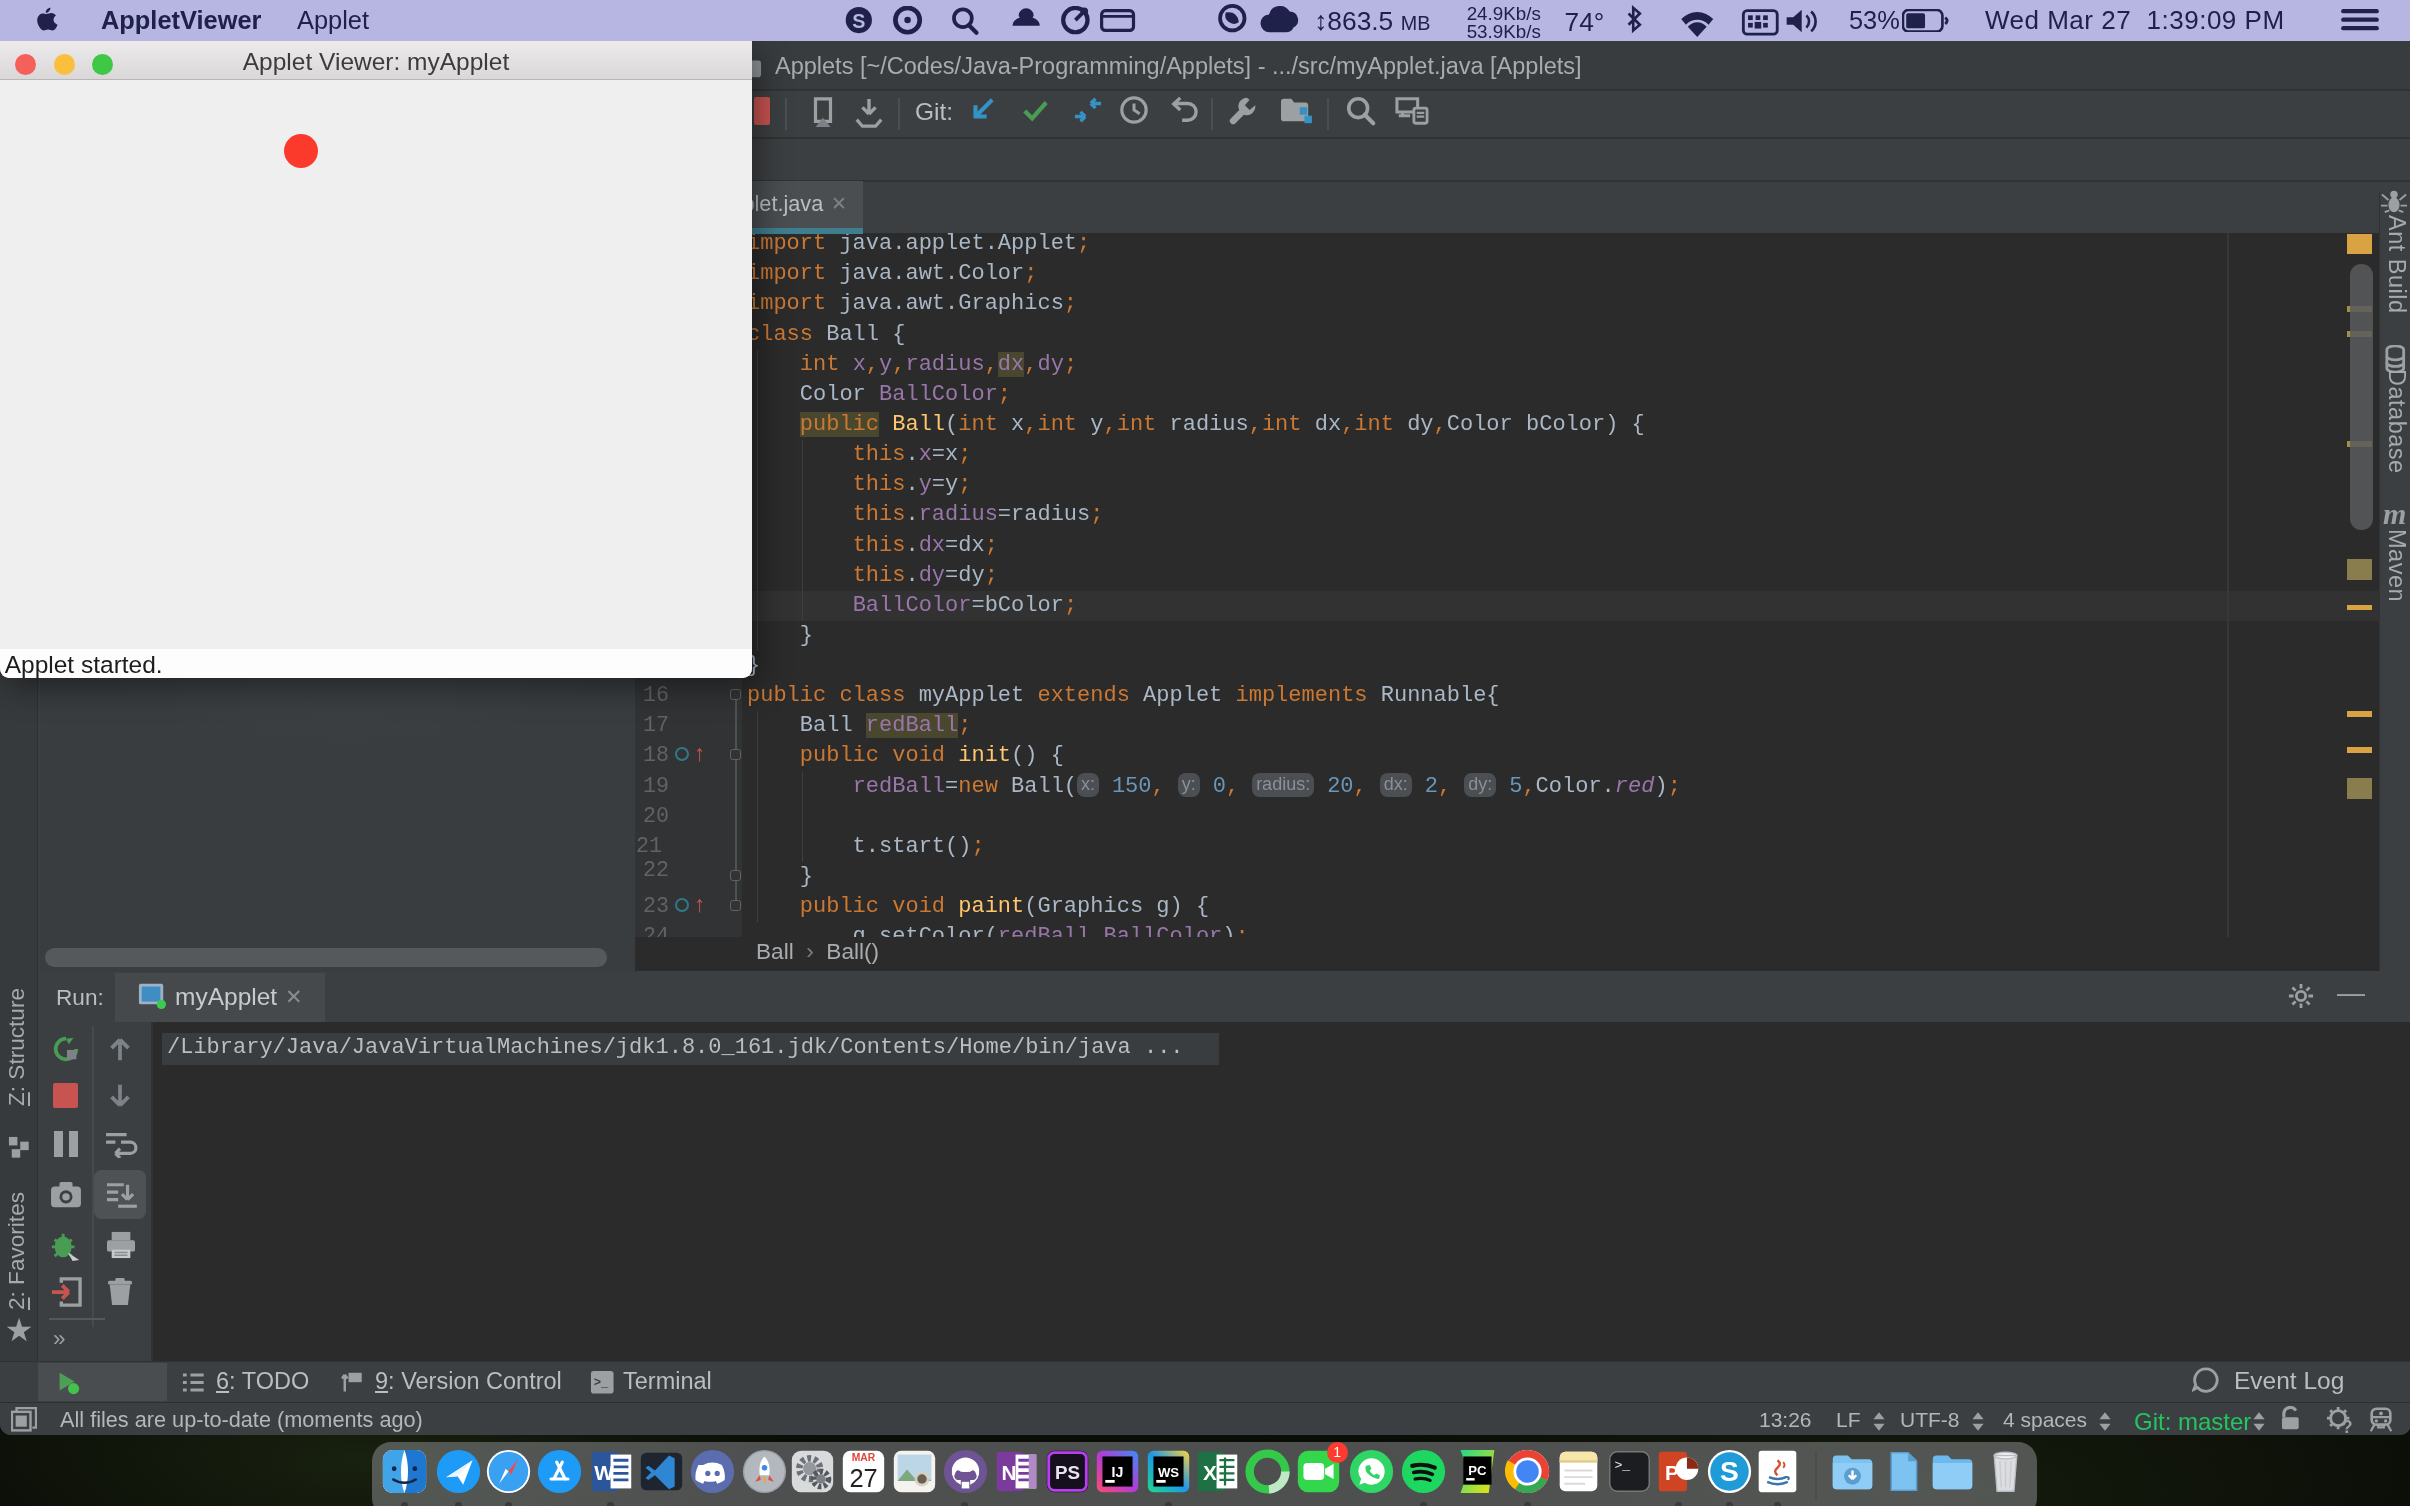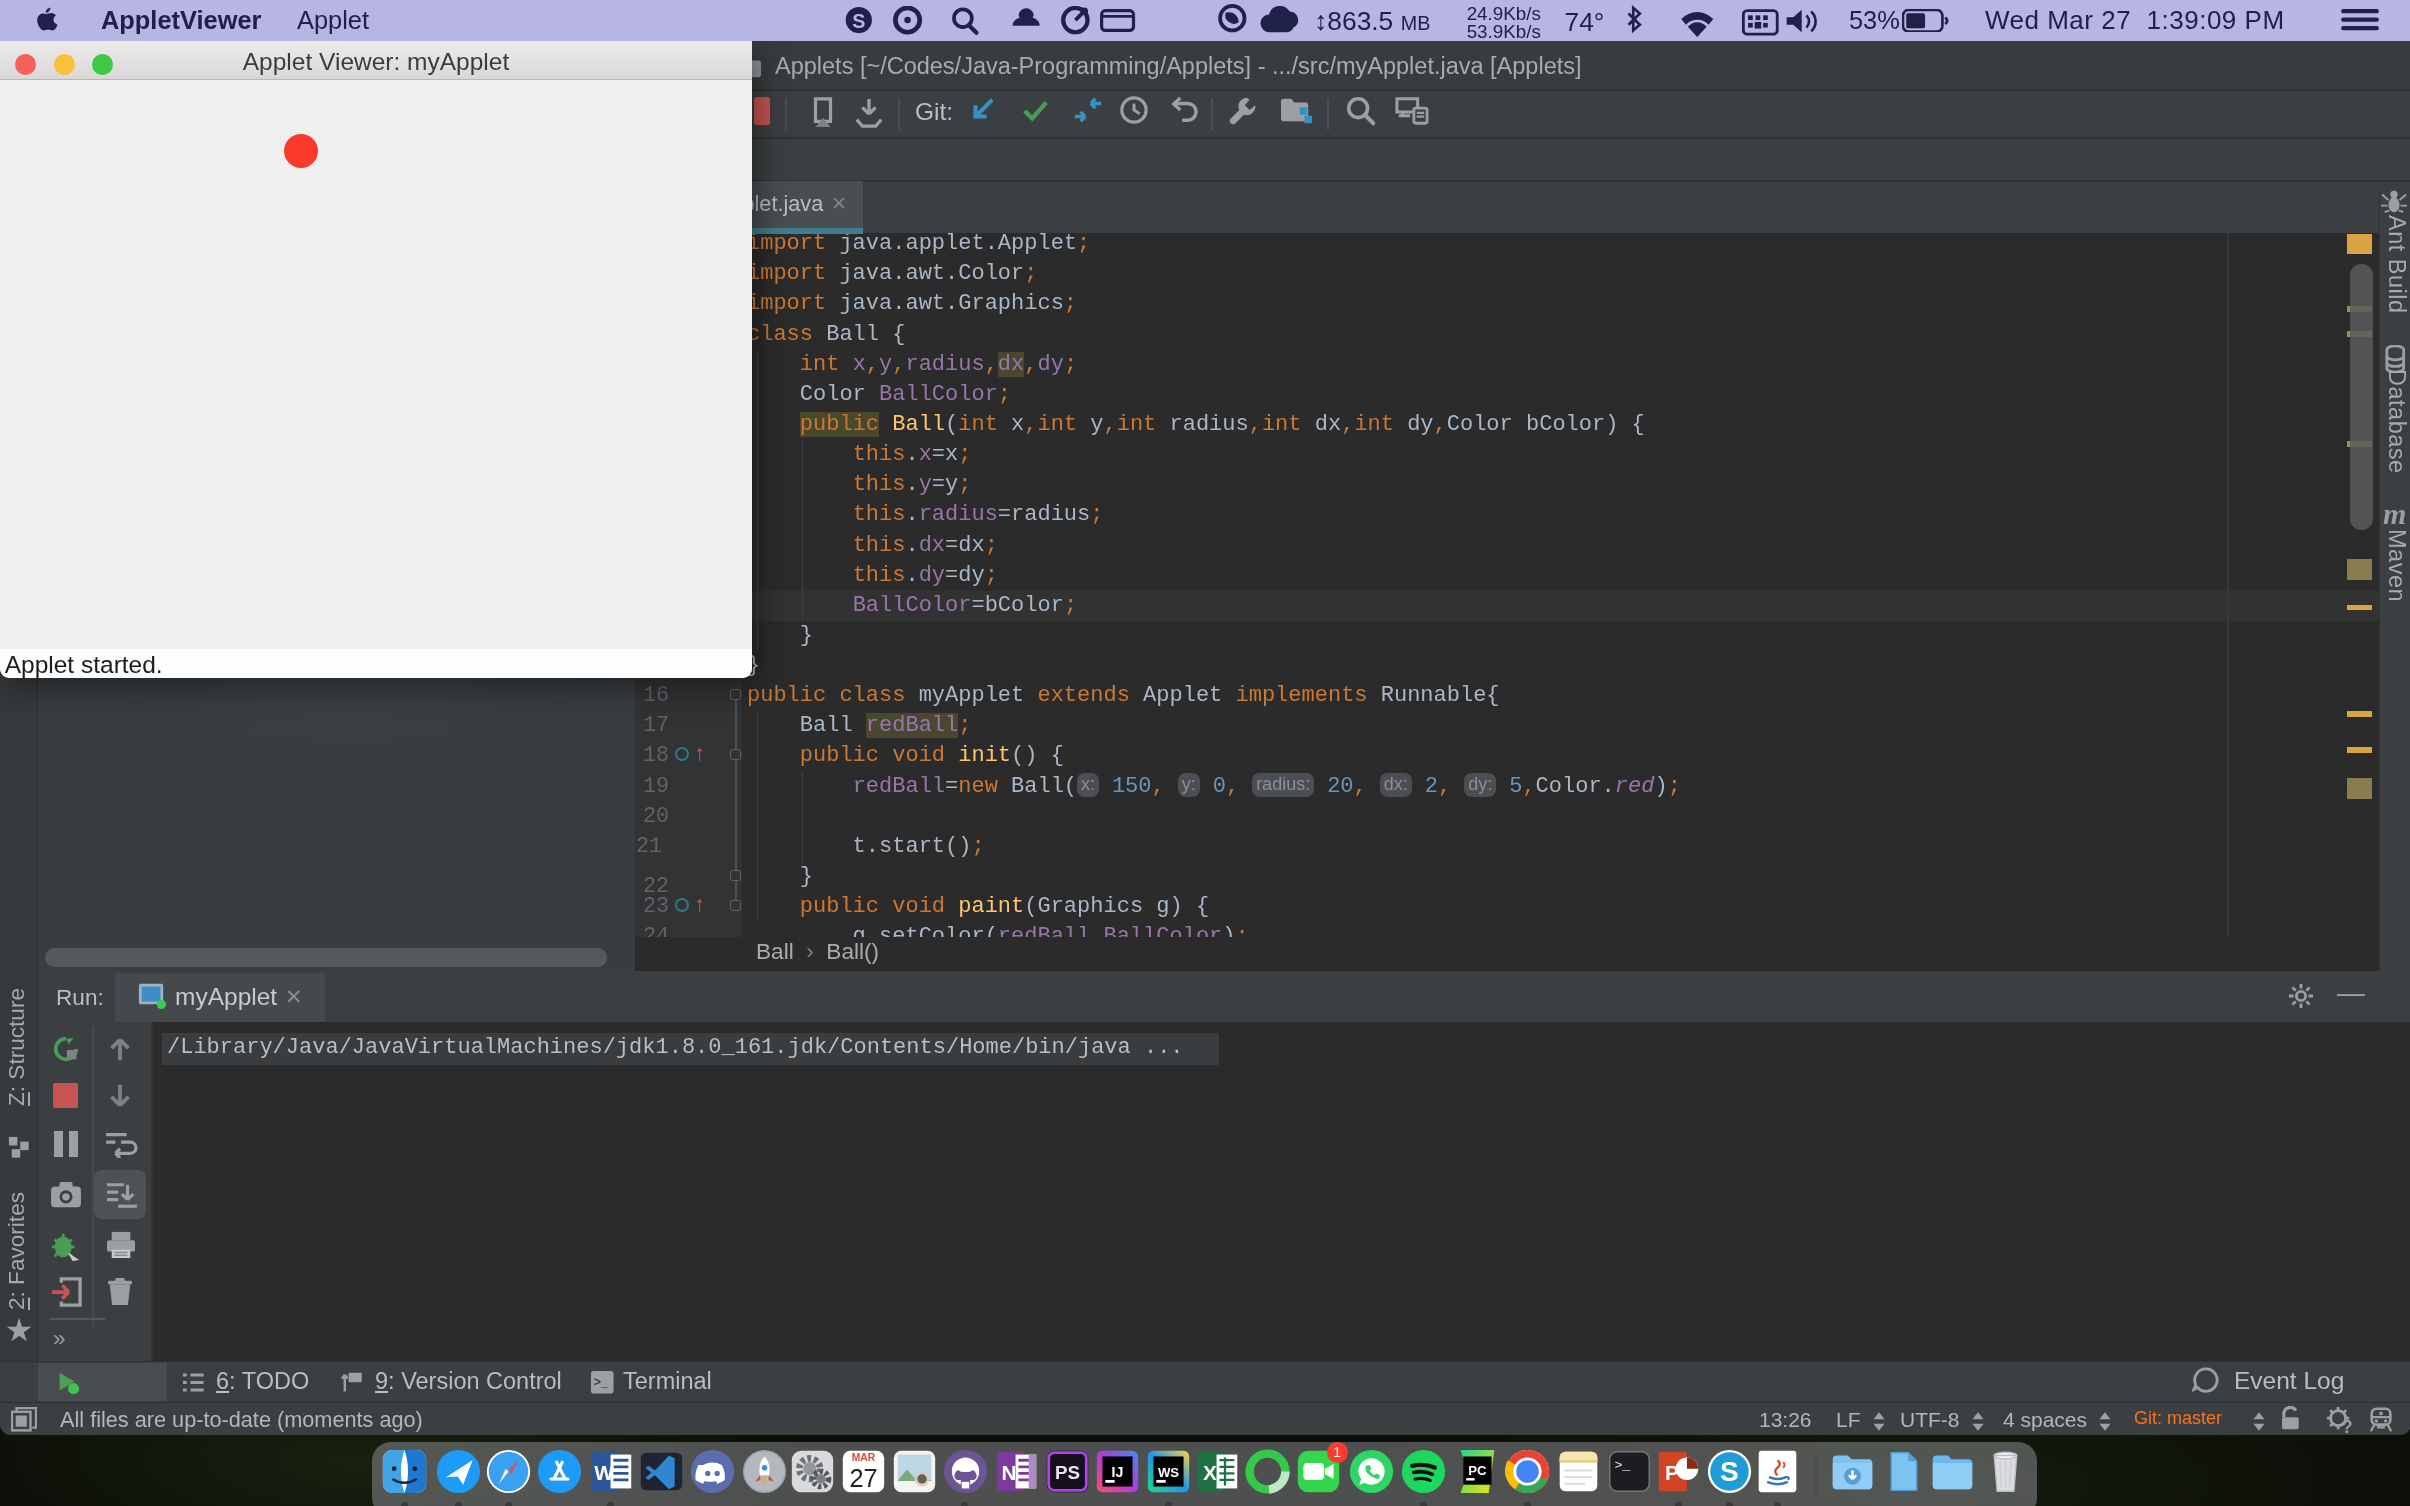--- a/index.html
+++ b/index.html
@@ -101,21 +101,21 @@
         <div style="position:absolute;left:173px;top:207px;width:1.4px;height:181px;background:#3d3f41;"></div>
         <div style="position:absolute;left:128px;top:478px;width:1.4px;height:211px;background:#3d3f41;"></div>
         <div style="position:absolute;left:173px;top:539px;width:1.4px;height:90px;background:#3d3f41;"></div>
         <div style="position:absolute;left:1598px;top:0;width:1.9px;height:704px;background:#35383a;"></div>
     <div class="gn" style="top:448px;">16</div>
         <div class="gn" style="top:478px;">17</div>
         <div class="gn" style="top:508px;">18</div>
         <div class="gn" style="top:539px;">19</div>
         <div class="gn" style="top:569px;">20</div>
         <div class="gn" style="top:599px;text-align:center;">21</div>
-        <div class="gn" style="top:639px;">22</div>
+        <div class="gn" style="top:623px;">22</div>
         <div class="gn" style="top:659px;">23</div>
         <div class="gn" style="top:689px;">24</div>
     <div style="position:absolute;left:46px;top:514px;width:14px;height:14px;border:2.8px solid #2e7a88;border-radius:50%;"></div>
         <div style="position:absolute;left:65px;top:508px;color:#c75450;font:bold 22.6px 'Liberation Sans';">↑</div>
         <div style="position:absolute;left:46px;top:665px;width:14px;height:14px;border:2.8px solid #2e7a88;border-radius:50%;"></div>
         <div style="position:absolute;left:65px;top:659px;color:#c75450;font:bold 22.6px 'Liberation Sans';">↑</div>
         <div style="position:absolute;left:101px;top:456px;width:11.3px;height:11.3px;border:1.9px solid #606366;border-radius:2.8px;background:#313335;z-index:3;"></div>
         <div style="position:absolute;left:101px;top:516px;width:11.3px;height:11.3px;border:1.9px solid #606366;border-radius:2.8px;background:#313335;z-index:3;"></div>
         <div style="position:absolute;left:101px;top:637px;width:11.3px;height:11.3px;border:1.9px solid #606366;border-radius:2.8px;background:#313335;z-index:3;"></div>
         <div style="position:absolute;left:101px;top:667px;width:11.3px;height:11.3px;border:1.9px solid #606366;border-radius:2.8px;background:#313335;z-index:3;"></div>
@@ -303,21 +303,21 @@
         <path d="M7.5 1 L13.5 8.5 H1.5z M7.5 21 L1.5 13.5 h12z" fill="#9da0a3"></path>
       </svg>
 <div style="position:absolute;left:1900px;top:1408px;font-size:21px;color:#b4b6b8;">UTF-8</div>
 <svg style="position:absolute;left:1971px;top:1411px;" width="14" height="21" viewBox="0 0 15 22">
         <path d="M7.5 1 L13.5 8.5 H1.5z M7.5 21 L1.5 13.5 h12z" fill="#9da0a3"></path>
       </svg>
 <div style="position:absolute;left:2003px;top:1408px;font-size:21px;color:#b4b6b8;">4 spaces</div>
 <svg style="position:absolute;left:2098px;top:1411px;" width="14" height="21" viewBox="0 0 15 22">
         <path d="M7.5 1 L13.5 8.5 H1.5z M7.5 21 L1.5 13.5 h12z" fill="#9da0a3"></path>
       </svg>
-<div style="position:absolute;left:2134px;top:1408px;font-size:18px;color:#f97316;">Git: master</div>
+<div style="position:absolute;left:2134px;top:1408px;font-size:24px;color:#22c55e;">Git: master</div>
 <svg style="position:absolute;left:2252px;top:1411px;" width="14" height="21" viewBox="0 0 15 22">
         <path d="M7.5 1 L13.5 8.5 H1.5z M7.5 21 L1.5 13.5 h12z" fill="#9da0a3"></path>
       </svg>
 <svg style="position:absolute;left:2279px;top:1406px;" width="24.5" height="26" viewBox="0 0 26 28">
         <path d="M5 12 V8 a7 7 0 0 1 13-3" fill="none" stroke="#9da0a3" stroke-width="3.4"></path>
         <rect x="3" y="12" width="18" height="13" rx="2" fill="#9da0a3"></rect>
       </svg>
 <svg style="position:absolute;left:2326px;top:1406px;" width="28" height="28" viewBox="0 0 30 30">
         <circle cx="13" cy="13" r="8" fill="none" stroke="#9da0a3" stroke-width="3"></circle>
         <g stroke="#9da0a3" stroke-width="3">

